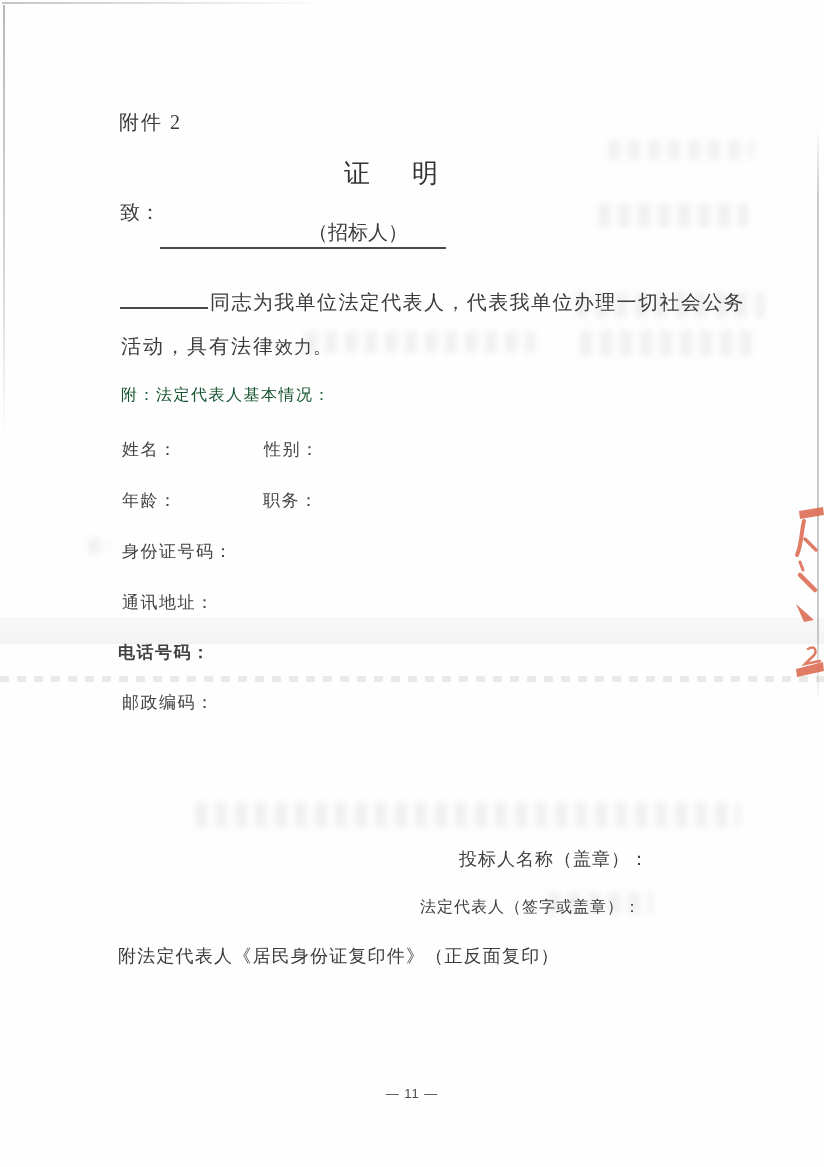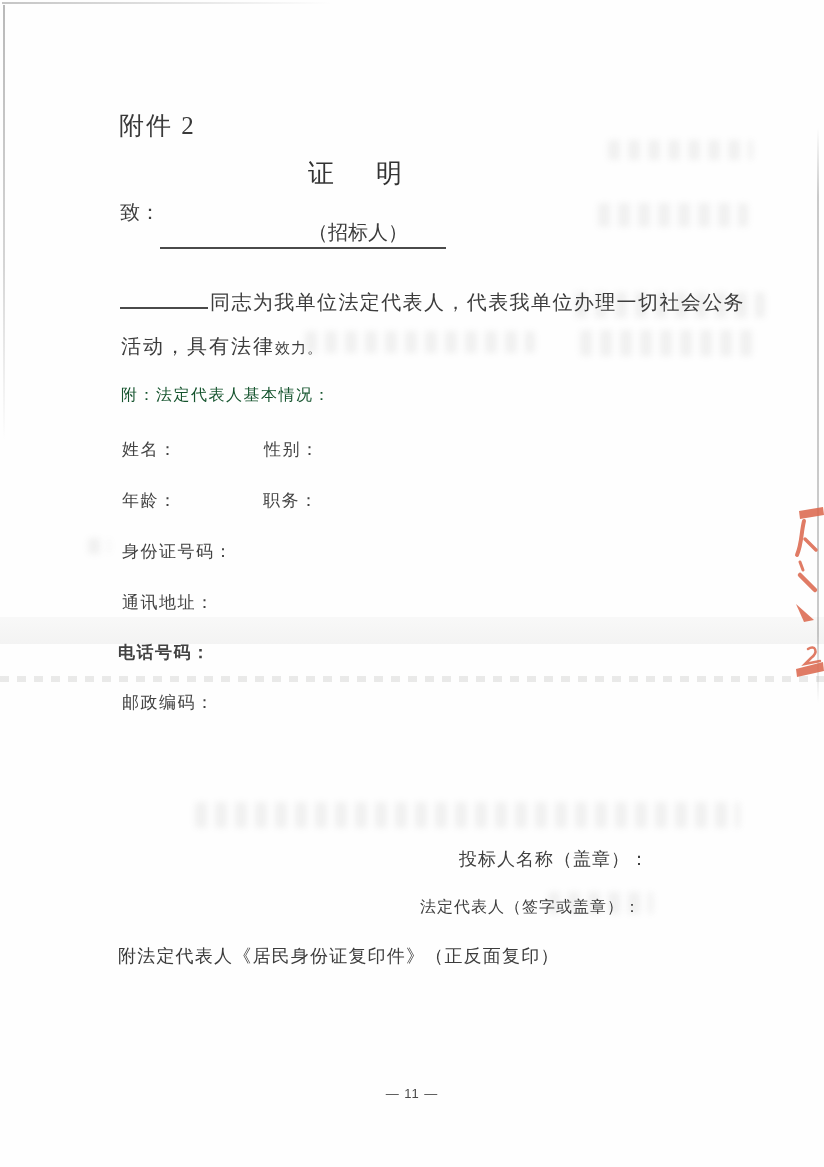--- a/index.html
+++ b/index.html
@@ -6,31 +6,31 @@
   .page{
     position:relative;
     width:824px;height:1167px;
     margin:0 auto;
     background:#fefefe;
     overflow:hidden;
     font-family:"Liberation Serif","DejaVu Serif",serif;
     color:#3e3e3e;
   }
   .abs{position:absolute;}
-  .attachment-label{left:119px;top:109px;font-size:25px;letter-spacing:2px;color:#3a3a3a;}
+  .attachment-label{left:119px;top:109px;font-size:20px;letter-spacing:2px;color:#3a3a3a;}
   .doc-title{left:0;top:156px;width:704px;text-align:center;text-indent:14px;
-    font-size:26px;letter-spacing:8px;color:#333;font-weight:500;}
+    font-size:26px;letter-spacing:8px;color:#333;font-weight:500;padding-left:36px;}
   .salutation{left:120px;top:199px;font-size:20px;color:#3c3c3c;white-space:nowrap;}
   .ul-wrap{display:inline-flex;align-items:flex-start;border-bottom:2px solid #4a4a4a;padding-bottom:1px;}
   .spacer-a{display:inline-block;width:148px;}
   .spacer-b{display:inline-block;width:38px;}
   .body-line1{left:120px;top:289px;font-size:20px;letter-spacing:1.4px;color:#3c3c3c;white-space:nowrap;}
   .blank-ul{display:inline-block;width:88px;border-bottom:2px solid #4a4a4a;height:18px;vertical-align:baseline;margin-right:2px;}
   .body-line2{left:121px;top:333px;font-size:20px;letter-spacing:2px;color:#3c3c3c;}
-  .body-line2 .small{font-size:15px;letter-spacing:1px;text-align:right;}
+  .body-line2 .small{font-size:18px;letter-spacing:1px;text-align:right;}
   .attach-note{left:121px;top:385px;font-size:16px;letter-spacing:1.5px;color:#14532d;}
   .field{font-size:17px;letter-spacing:1.5px;color:#424242;}
   .f-r1l{left:122px;top:438px;} .f-r1r{left:264px;top:438px;}
   .f-r2l{left:122px;top:489px;} .f-r2r{left:263px;top:489px;}
   .f-r3{left:122px;top:540px;}
   .f-r4{left:122px;top:591px;}
   .f-r5{left:118px;top:641px;font-weight:bold;}
   .f-r6{left:122px;top:691px;}
   .sig-bidder{left:459px;top:847px;font-size:18px;letter-spacing:1px;color:#3f3f3f;}
   .sig-legal{left:420px;top:897px;font-size:16px;letter-spacing:1px;color:#3f3f3f;}

